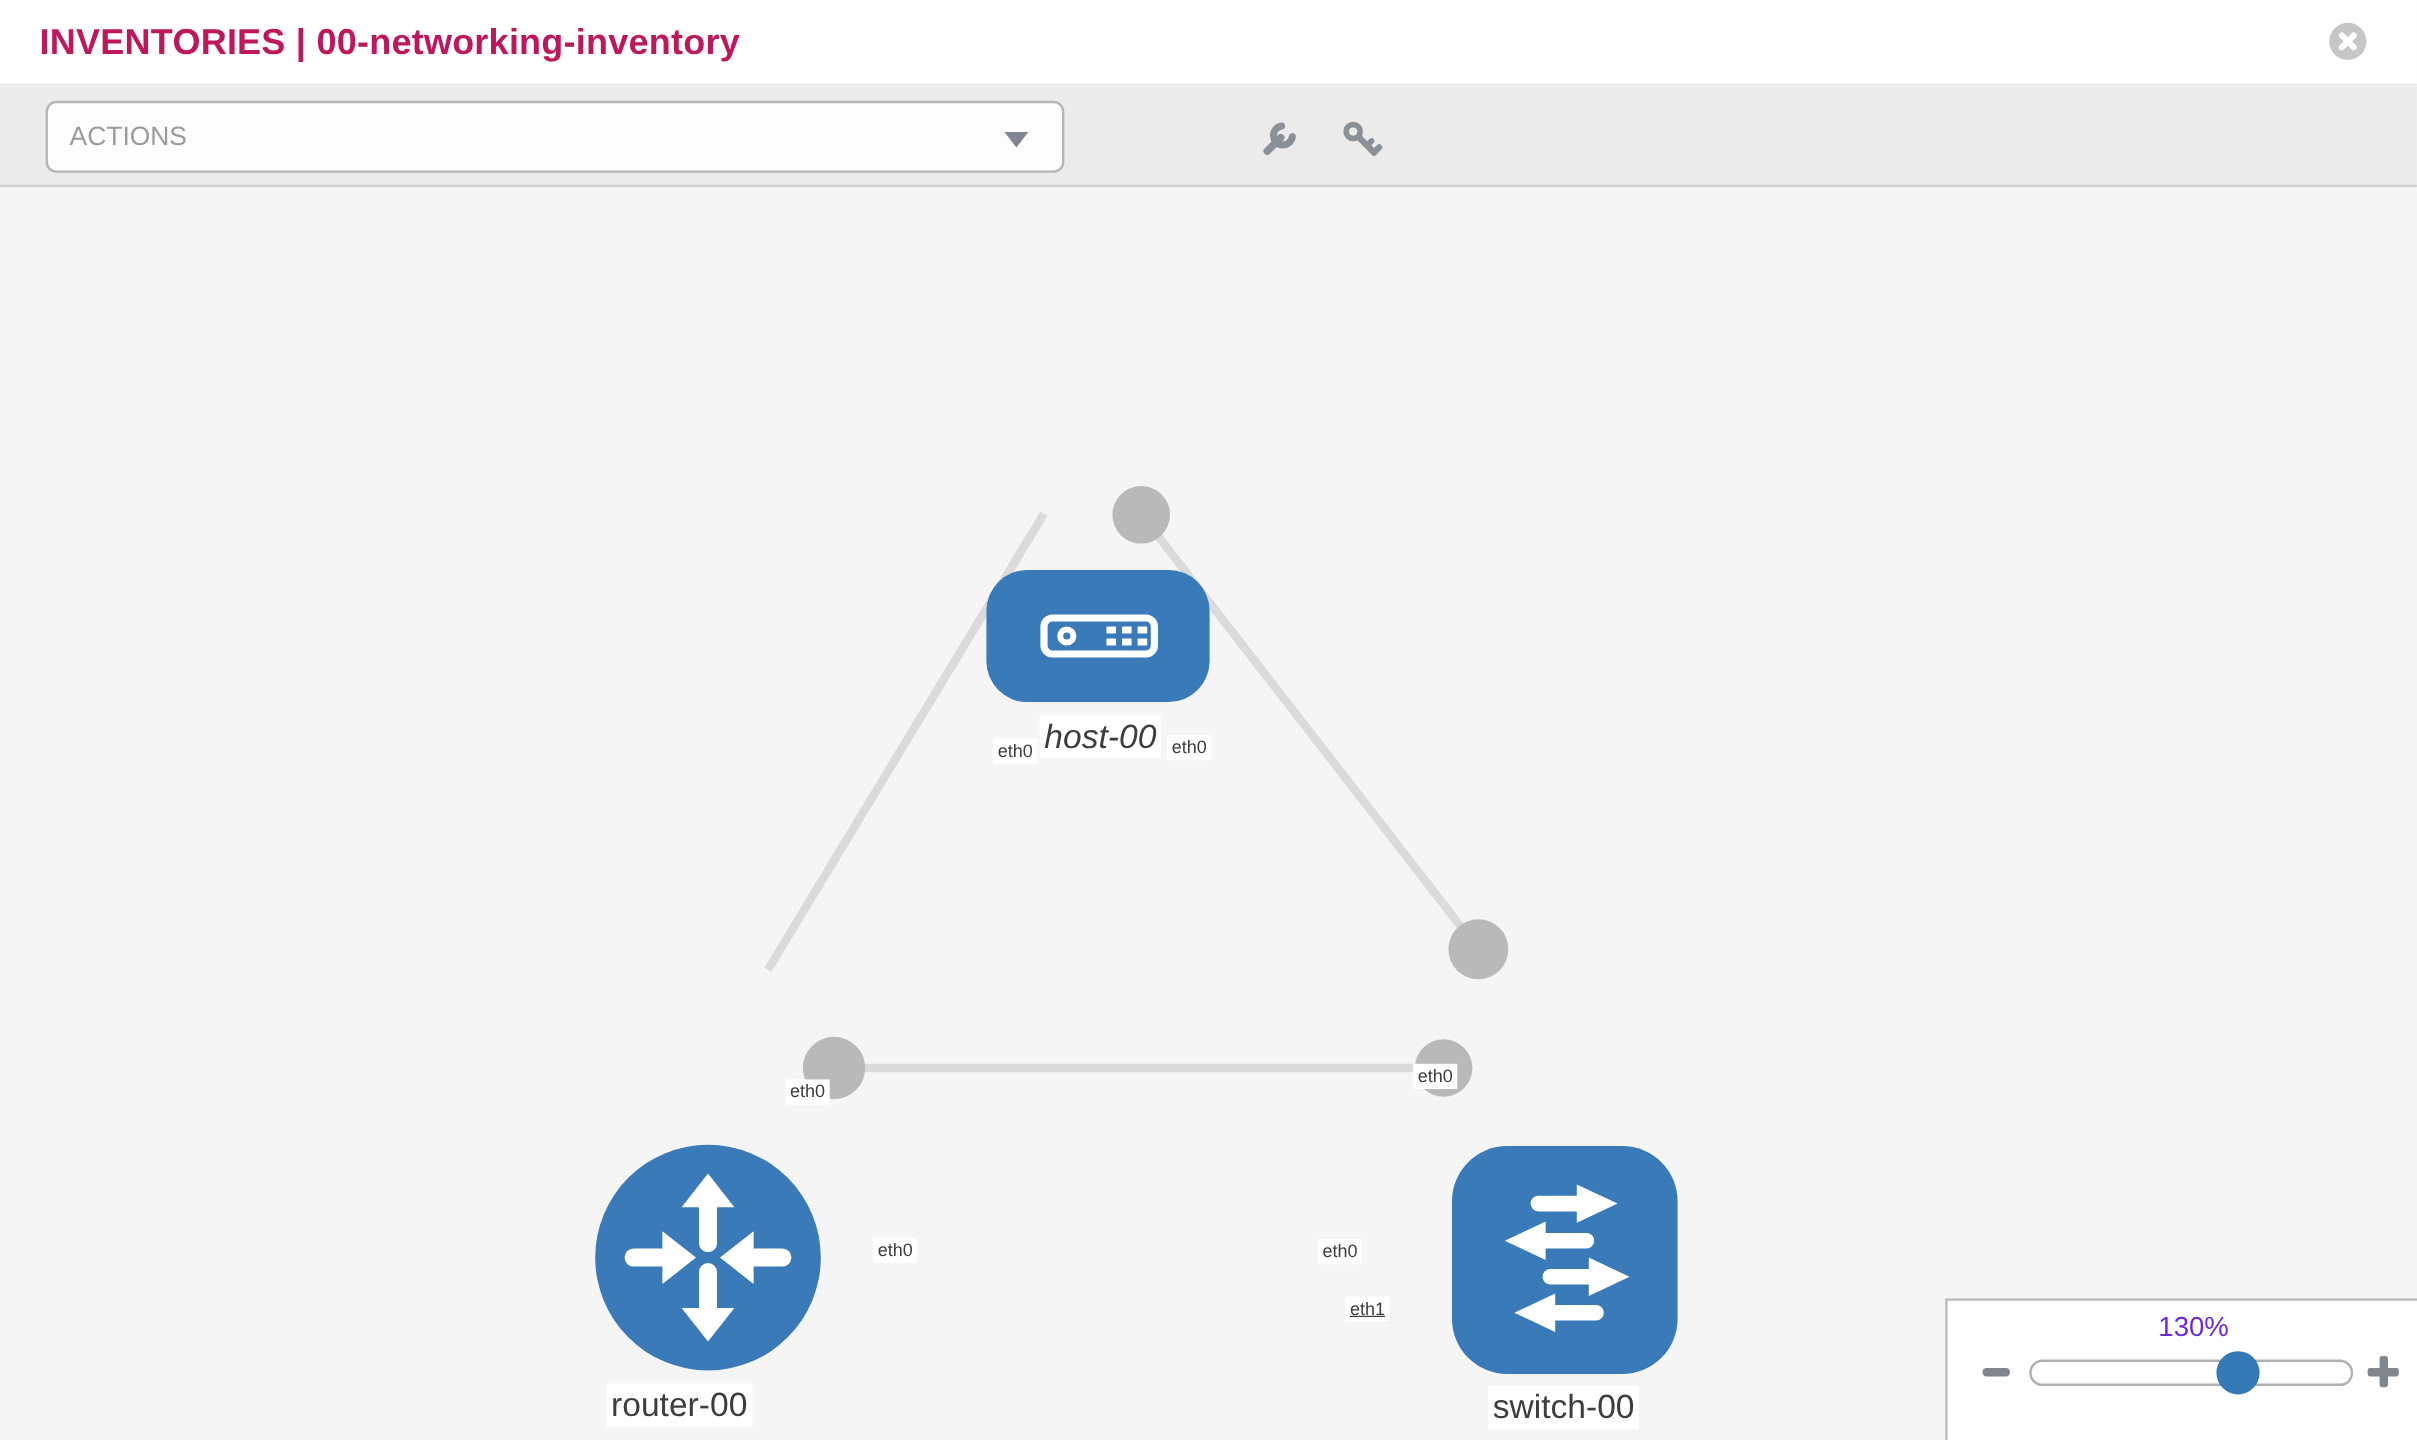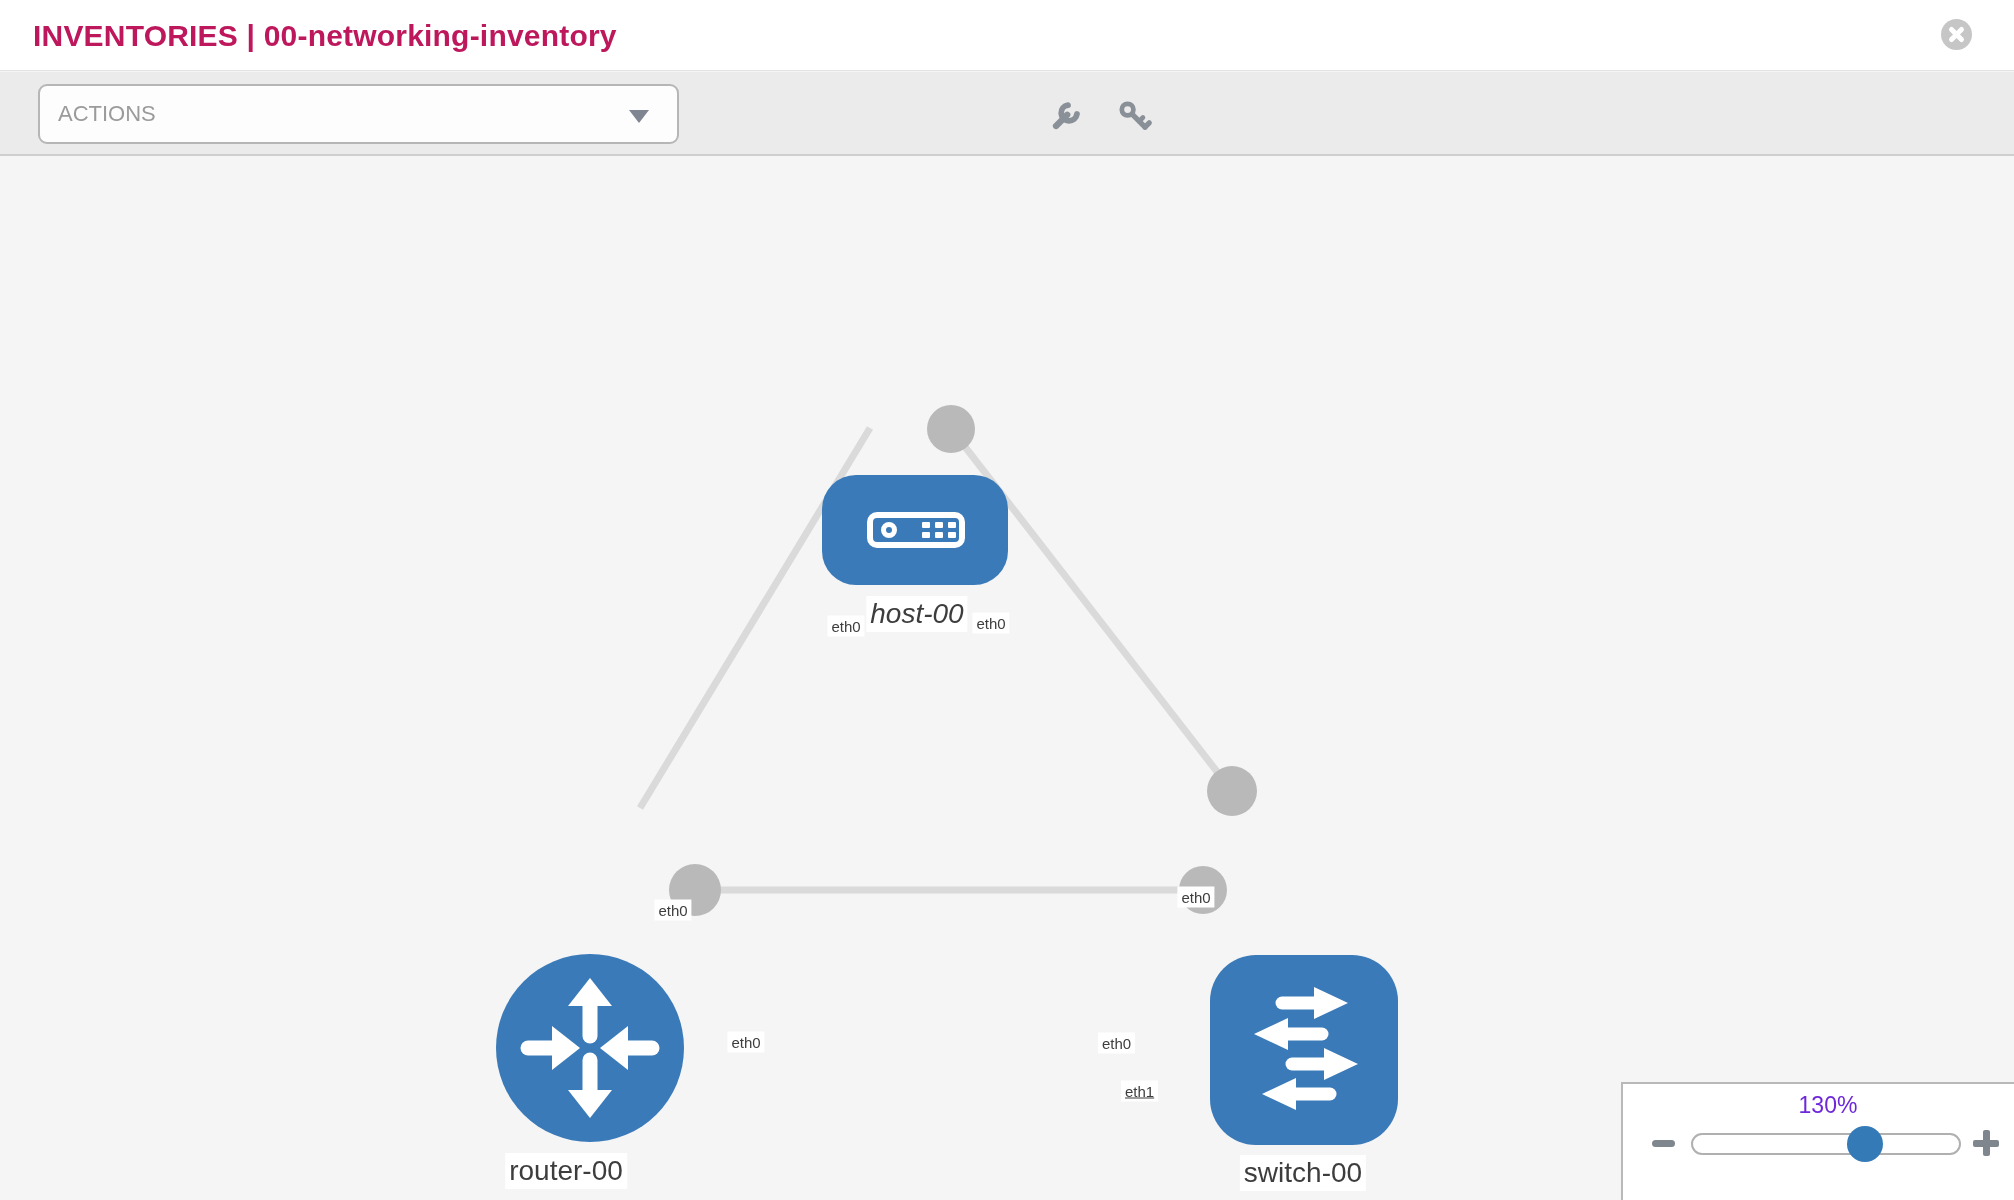--- a/index.html
+++ b/index.html
@@ -11,21 +11,21 @@
             background:#ffffff; border-bottom:1px solid #e2e2e2; z-index:10; }
   .header-title { position:absolute; left:33px; top:0; height:71px; line-height:71px;
                   font-size:30px; font-weight:bold; color:#be185d; letter-spacing:0.2px; }
   .close-btn { position:absolute; right:42px; top:19px; width:31px; height:31px;
                border-radius:50%; background:#c6c6c6; cursor:pointer;
                display:flex; align-items:center; justify-content:center; }
 
   
   .toolbar { position:absolute; left:0; top:72px; width:2014px; height:84px;
              background:#ebebeb; border-bottom:2px solid #cfcfcf; z-index:10; }
-  .select-box { position:absolute; top:12px; height:60px; width:641px;
+  .select-box { position:absolute; top:12px; height:60px; width:849px;
                 background:#fdfdfd; border:2px solid #b6b6b6; border-radius:9px;
                 display:flex; align-items:center; }
   .select-box .sel-label { margin-left:18px; font-size:22px; color:#9b9b9b; }
   .caret { position:absolute; right:28px; top:24px; width:0; height:0;
            border-left:10px solid transparent; border-right:10px solid transparent;
            border-top:13px solid #7f8691; }
   .actions-box { left:38px; }
   .search-box  { left:1183px; }
   .tool-icon { position:absolute; top:26px; width:38px; height:38px; cursor:pointer; }
   .wrench-pos { left:1046px; }

